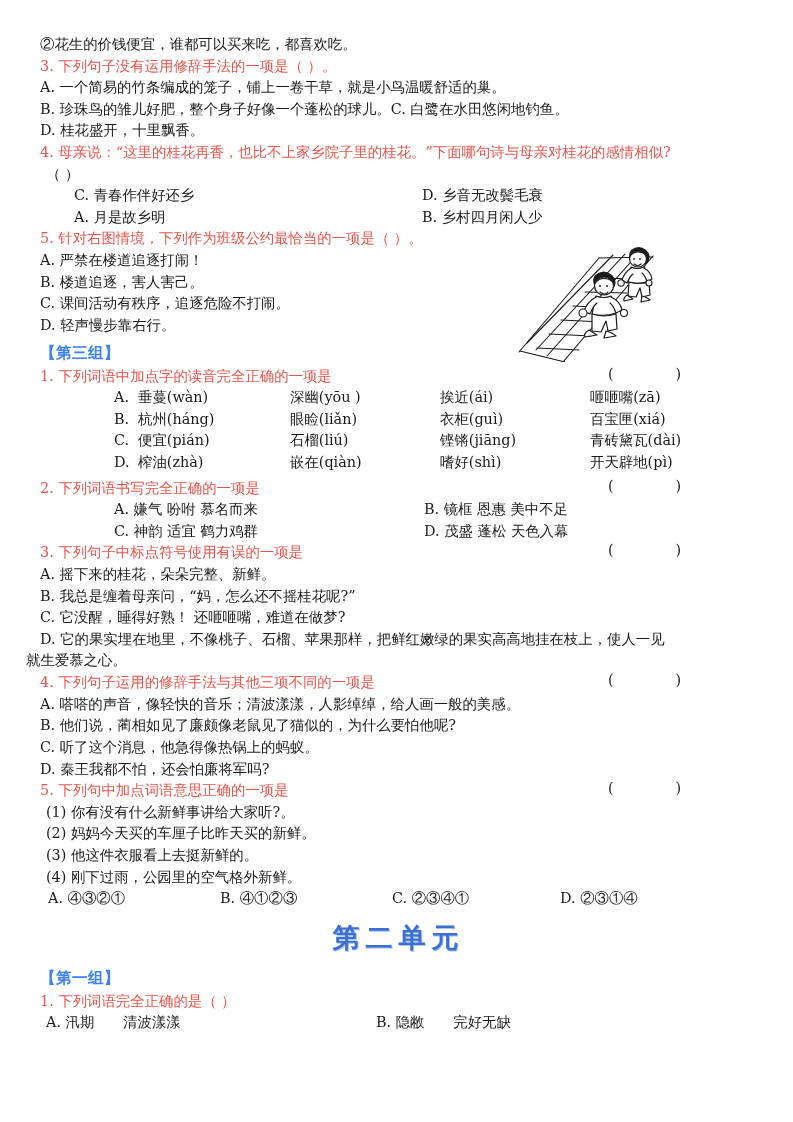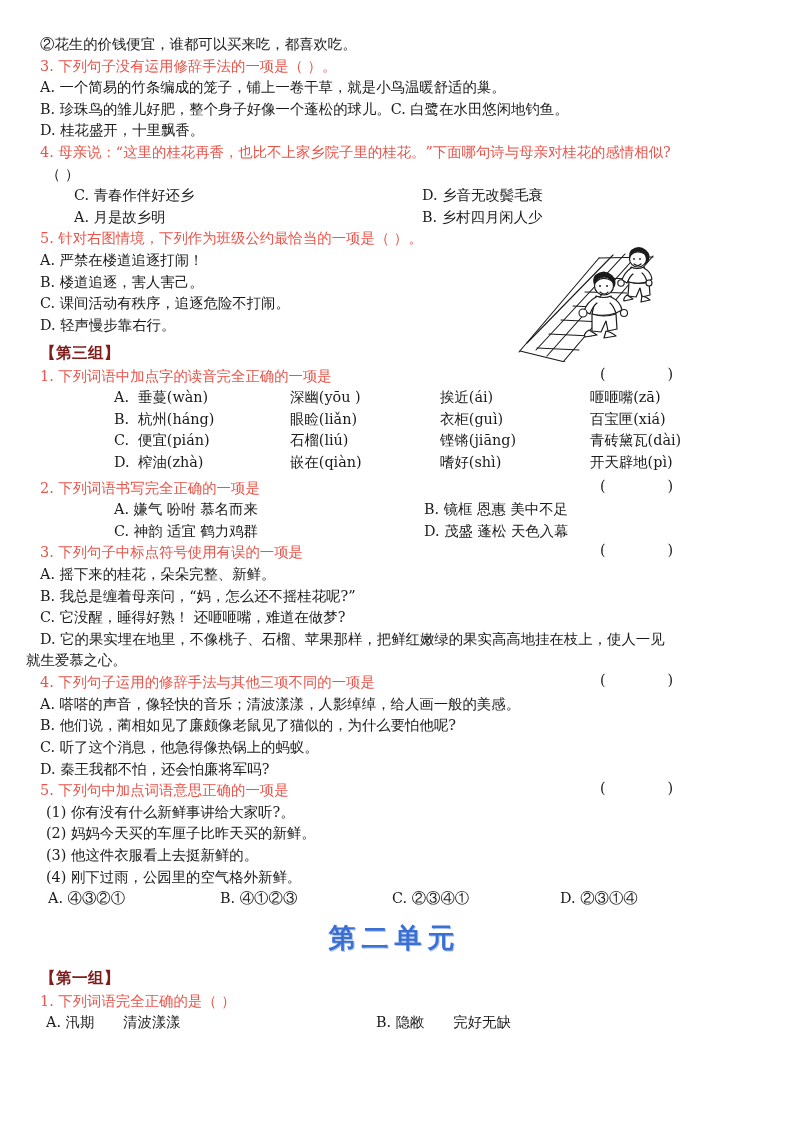--- a/index.html
+++ b/index.html
@@ -5,32 +5,32 @@
   html, body { margin:0; padding:0; }
   body {
     width: 793px; height: 1122px;
     background:#ffffff;
     font-family: "DejaVu Serif", "Liberation Serif", serif;
     color:#1a1a1a;
     overflow:hidden;
     position:relative;
   }
   .page { position:relative; width:793px; height:1122px; padding:0; box-sizing:border-box; }
-  .body-wrap { padding: 34px 30px 0 26px; }
+  .body-wrap { padding: 34px 22px 0 26px; }
 
   
   .ln { line-height: 1.50; font-size: 14.4px; white-space: nowrap; }
   .q  { color:#e8544a; }               
   .blk{ color:#1a1a1a; }
   .ind1 { padding-left: 14px; }
   .ind2 { padding-left: 48px; }
   .ind3 { padding-left: 20px; }
 
   .grp {
-    color:#7f1d1d; font-weight:700; font-size:15.5px;
+    color:#3b82f6; font-weight:700; font-size:15.5px;
     letter-spacing:.5px; margin: 6px 0 2px 14px;
     font-family:"DejaVu Sans","Liberation Sans",sans-serif;
   }
 
   .unit-title {
     text-align:center;
     color:#3b6fd4;
     font-weight:700;
     font-size:27px;
     letter-spacing:6px;

